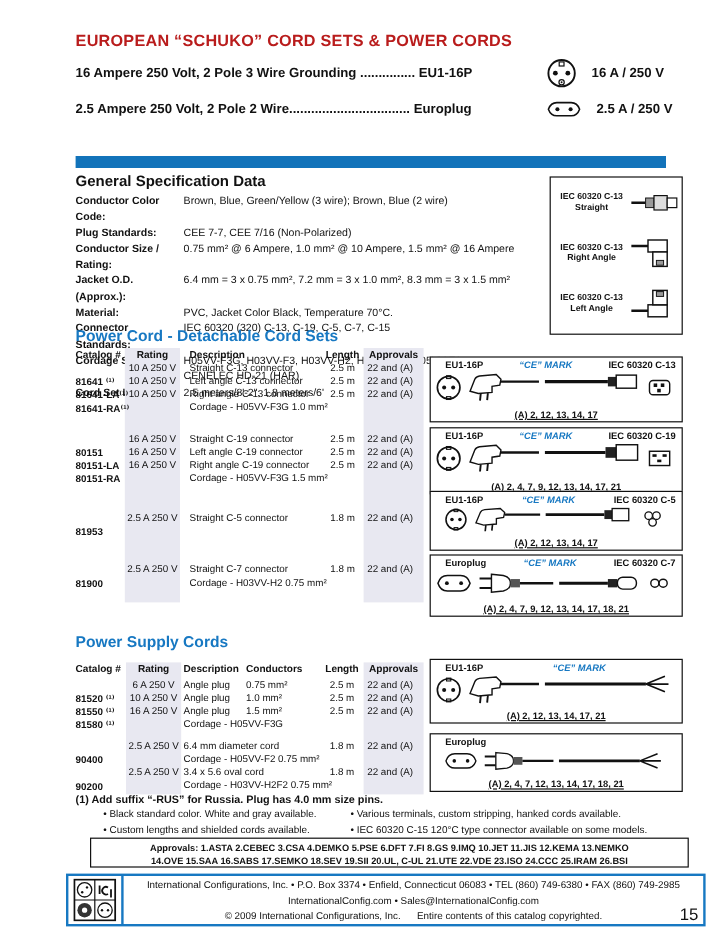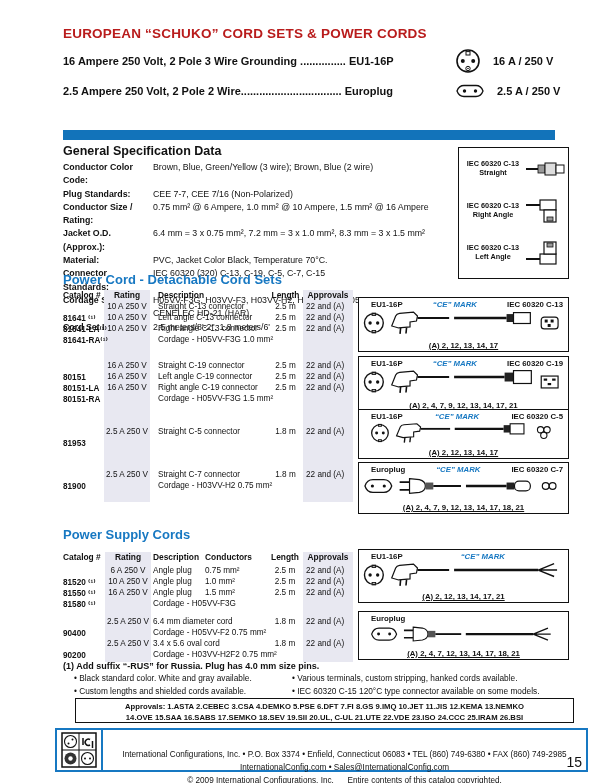--- a/index.html
+++ b/index.html
@@ -45,28 +45,28 @@
   .sp15{height:15px;} .sp22{height:22px;} .sp32{height:32px;} .sp7{height:7px;}
   
   .imgbox{left:358px;width:211px;border:1.5px solid #111;background:#fff;box-sizing:border-box;}
   .ibhead{display:flex;justify-content:space-between;align-items:center;padding:2px 5px 0 12px;font-size:7.8px;font-weight:bold;}
   .ce{color:#1778c2;font-style:italic;}
   .ibsvg{position:absolute;left:3px;top:11px;width:203px;height:28px;}
   .ibcap{position:absolute;bottom:1px;left:0;right:0;text-align:center;font-size:7.8px;font-weight:bold;text-decoration:underline;}
   
   .rusnote{left:63px;top:661px;font-size:9px;font-weight:bold;}
   .bullets{font-size:8.3px;line-height:13px;}
-  .bul-left{left:74px;top:672px;}
+  .bul-left{left:86px;top:672px;}
   .bul-right{left:292px;top:672px;}
   .apprbox{left:75px;top:698px;width:499px;height:25px;border:1.4px solid #111;text-align:center;
            font-size:7.7px;font-weight:bold;line-height:11px;padding-top:2px;box-sizing:border-box;}
   
   .footer{left:55px;top:728px;width:533px;height:44px;border:2px solid #1778c2;display:flex;box-sizing:border-box;background:#fff;}
   .logocell{width:44px;flex:none;border-right:2px solid #1778c2;display:flex;align-items:center;justify-content:center;}
-  .ftext{flex:1;text-align:center;font-size:8.2px;line-height:13px;padding-top:18px;}
+  .ftext{flex:1;text-align:center;font-size:8.2px;line-height:13px;padding-top:1px;}
   .pre{white-space:pre;}
   .pagenum{position:absolute;right:4px;bottom:0;font-size:14px;text-align:right;}
   svg{display:block;}
 </style>
 </head>
 <body>
 
 <div class="abs title">EUROPEAN “SCHUKO” CORD SETS &amp; POWER CORDS</div>
 
 <div class="abs intro" style="top:48px;align-items:center;">

